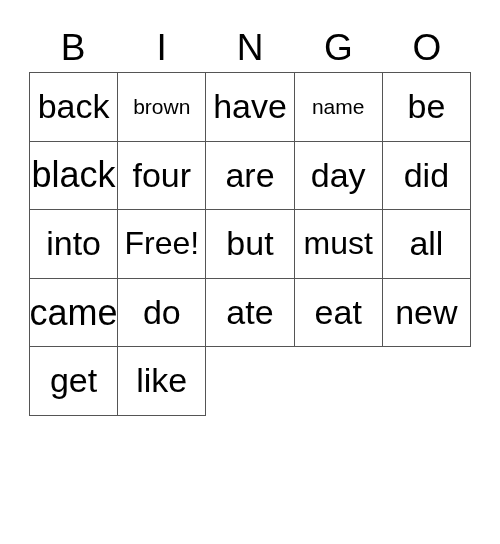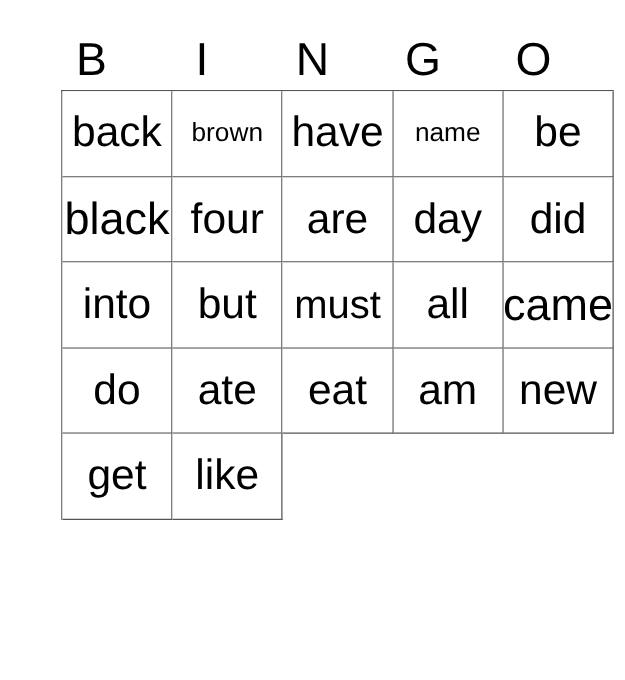--- a/index.html
+++ b/index.html
@@ -52,21 +52,20 @@
     top: 72px;
     width: 442px;
     height: 344px;
     display: grid;
     grid-template-columns: repeat(5, 1fr);
     grid-template-rows: repeat(5, 1fr);
     border-top: 1px solid #555555;
     border-left: 1px solid #555555;
     box-sizing: border-box;
     background: #ffffff;
-    margin-left: 20px;
   }
   .cell {
     border-right: 1px solid #555555;
     border-bottom: 1px solid #555555;
     box-sizing: border-box;
     display: flex;
     align-items: center;
     justify-content: center;
     overflow: hidden;
     background: #ffffff;
@@ -127,20 +126,23 @@
       <div class="cell">
         <span class="cell-text size-lg">day</span>
       </div>
       <div class="cell">
         <span class="cell-text size-lg">did</span>
       </div>
       <div class="cell">
         <span class="cell-text size-lg">into</span>
       </div>
       <div class="cell">
+        <span class="cell-text size-md">Free!</span>
+      </div>
+      <div class="cell">
         <span class="cell-text size-lg">but</span>
       </div>
       <div class="cell">
         <span class="cell-text size-md">must</span>
       </div>
       <div class="cell">
         <span class="cell-text size-lg">all</span>
       </div>
       <div class="cell">
         <span class="cell-text size-sm">came</span>
@@ -148,23 +150,20 @@
       <div class="cell">
         <span class="cell-text size-lg">do</span>
       </div>
       <div class="cell">
         <span class="cell-text size-lg">ate</span>
       </div>
       <div class="cell">
         <span class="cell-text size-lg">eat</span>
       </div>
       <div class="cell">
-        <span class="cell-text size-lg">am</span>
-      </div>
-      <div class="cell">
         <span class="cell-text size-lg">new</span>
       </div>
       <div class="cell">
         <span class="cell-text size-lg">get</span>
       </div>
       <div class="cell">
         <span class="cell-text size-lg">like</span>
       </div>
     </div>
 

